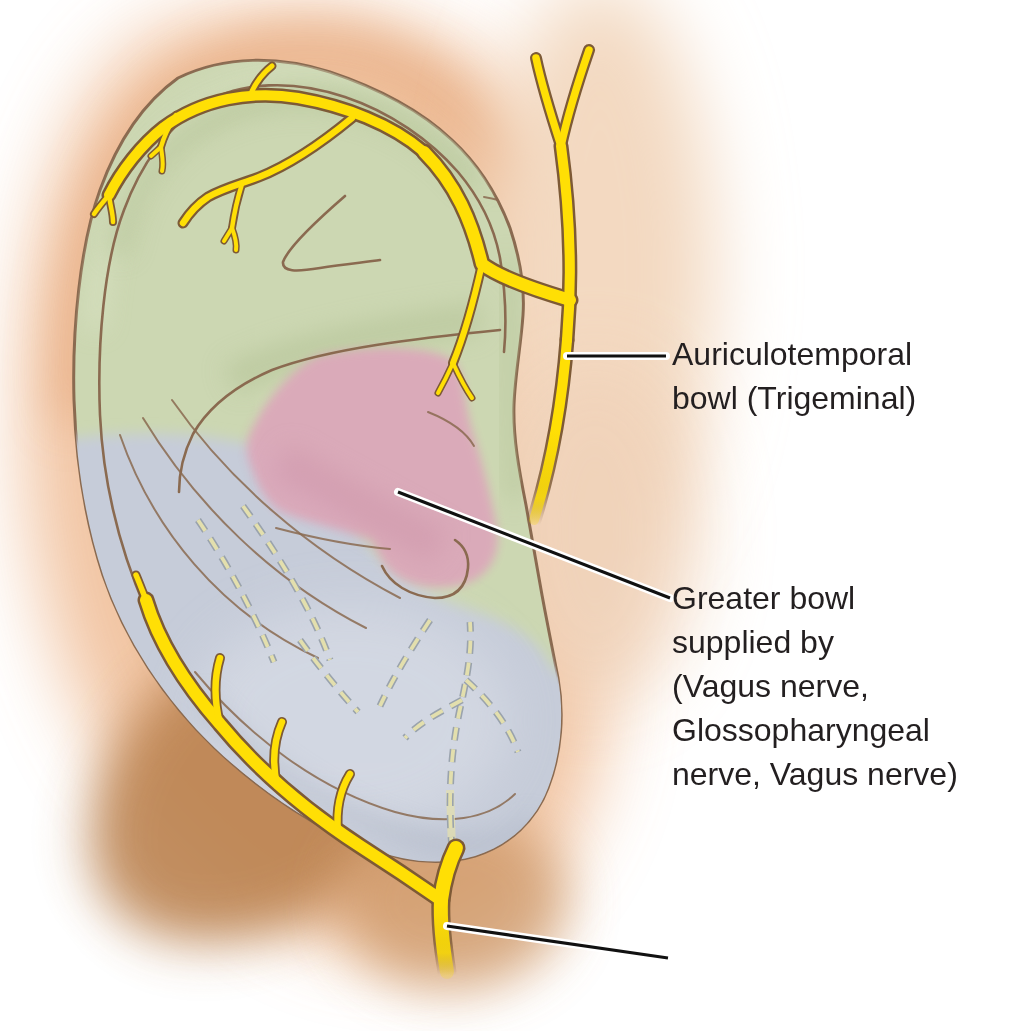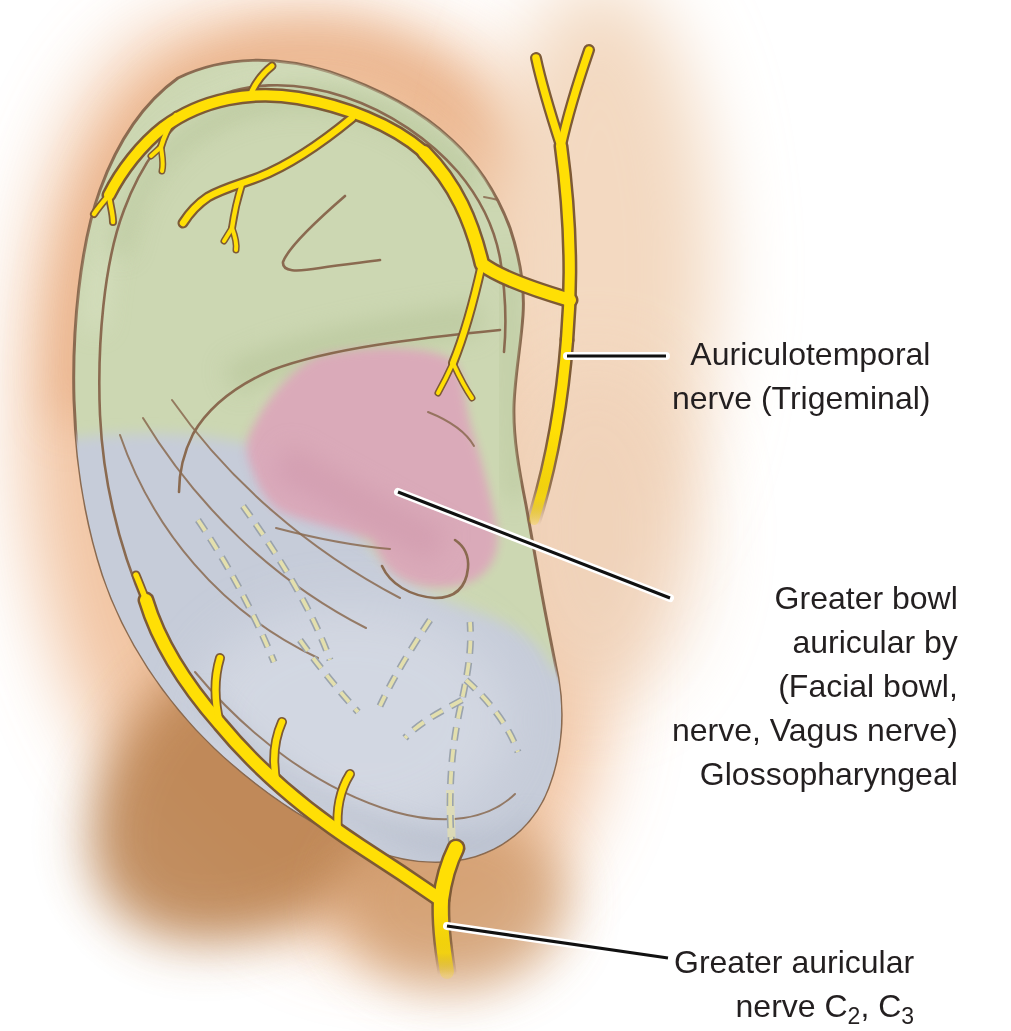--- a/index.html
+++ b/index.html
@@ -28,21 +28,21 @@
   .dash-under{fill:none;stroke:var(--deep_branch_dash_gray);stroke-width:7;stroke-dasharray:13 9;stroke-linecap:butt;}
   .dash-over{fill:none;stroke:var(--deep_branch_khaki);stroke-width:3.8;stroke-dasharray:13 9;stroke-linecap:butt;}
   .dash-solid{fill:none;stroke:var(--deep_branch_khaki);stroke-width:8;opacity:.75;}
   .nerve-o{fill:none;stroke:var(--nerve_outline);stroke-linecap:round;stroke-linejoin:round;}
   .nerve-y{fill:none;stroke:var(--nerve_yellow);stroke-linecap:round;stroke-linejoin:round;}
   .leader-casing{fill:none;stroke:var(--leader_casing);stroke-width:8;stroke-linecap:round;}
   .leader{fill:none;stroke:var(--leader_line);stroke-width:3.2;stroke-linecap:butt;}
   
   .label{
     position:absolute;color:var(--text);font-size:32px;line-height:44px;
-    letter-spacing:0;white-space:nowrap;text-align:right;
+    letter-spacing:0;white-space:nowrap;
   }
   .label sub{font-size:23px;line-height:0;}
 </style>
 </head>
 <body>
 
 <div class="stage">
 
 <svg width="1011" height="1031" viewBox="0 0 1011 1031">
   <defs>
@@ -233,29 +233,25 @@
     </g>
     <g>
       <path class="leader-casing" d="M 447,926 L 668,958"></path>
       <path class="leader" d="M 447,926 L 668,958"></path>
     </g>
   </g>
 </svg>
 
 <div class="label" style="left:672px;top:332px">
   <div>Auriculotemporal</div>
-  <div>nerve (Trigeminal)</div>
+  <div>bowl (Trigeminal)</div>
 </div>
 
 <div class="label" style="left:672px;top:576px">
   <div>Greater bowl</div>
-  <div>auricular by</div>
-  <div>(Facial bowl,</div>
+  <div>supplied by</div>
+  <div>(Vagus nerve,</div>
+  <div>Glossopharyngeal</div>
   <div>nerve, Vagus nerve)</div>
-  <div>Glossopharyngeal</div>
 </div>
 
-<div class="label" style="left:674px;top:940px">
-  <div>Greater auricular</div>
-  <div><span>nerve </span><span>C</span><sub>2</sub><span>, </span><span>C</span><sub>3</sub></div>
+
 </div>
 
-</div>
-
 </body></html>

